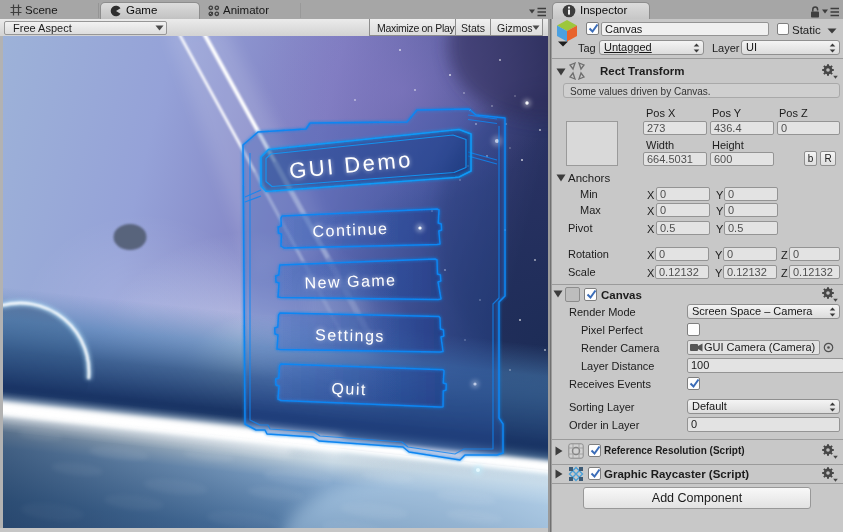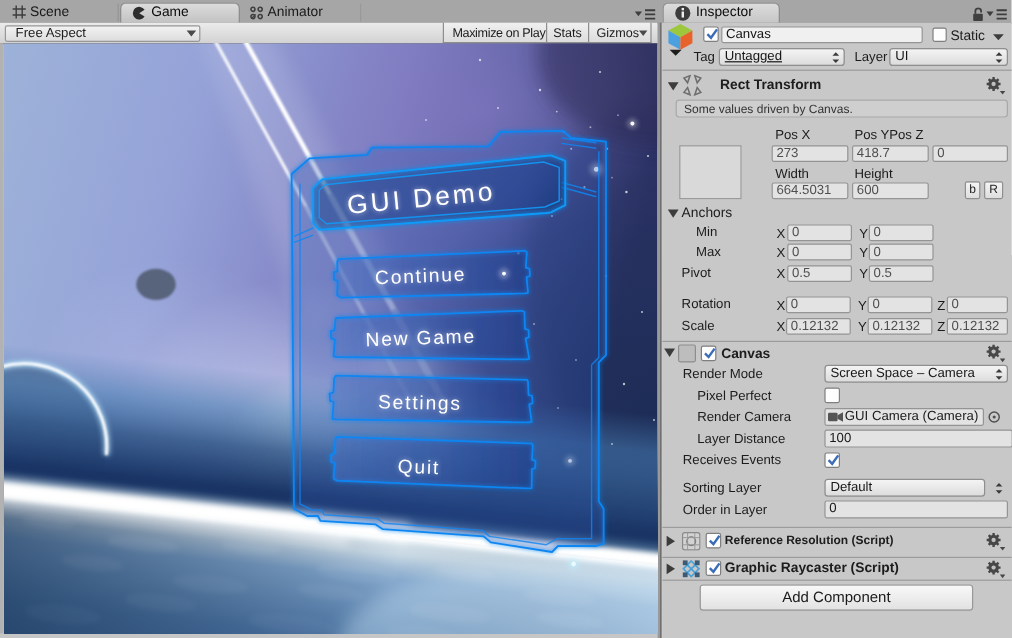--- a/index.html
+++ b/index.html
@@ -373,23 +373,23 @@
       </g>
       <circle cx="7" cy="7" r="4.4" fill="#474747" stroke="none"></circle>
       <circle cx="7" cy="7" r="1.8" fill="#c0c0c0" stroke="none"></circle>
       <polygon points="12.2,12.8 16.8,12.8 14.5,15.8" fill="#474747"></polygon>
     </svg>
     <div class="abs" style="left:563px;top:83px;width:277px;height:15px;background:#cfcfcf;border:1px solid #a9a9a9;border-radius:3px;box-sizing:border-box;"></div>
     <div class="lbl" style="left:570px;top:85.5px;font-size:10px;color:#333;">Some values driven by Canvas.</div>
 
     <div class="lbl" style="left:646px;top:107px;">Pos X</div>
     <div class="lbl" style="left:712px;top:107px;">Pos Y</div>
-    <div class="lbl" style="left:741px;top:107px;">Pos Z</div>
+    <div class="lbl" style="left:779px;top:107px;">Pos Z</div>
     <div class="fld" style="left:643px;top:121px;width:64px;height:14px;">273</div>
-    <div class="fld" style="left:710px;top:121px;width:64px;height:14px;">418.7</div>
+    <div class="fld" style="left:710px;top:121px;width:64px;height:14px;">436.4</div>
     <div class="fld" style="left:777px;top:121px;width:63px;height:14px;">0</div>
     <div class="lbl" style="left:646px;top:139px;">Width</div>
     <div class="lbl" style="left:712px;top:139px;">Height</div>
     <div class="fld" style="left:643px;top:152px;width:64px;height:14px;">664.5031</div>
     <div class="fld" style="left:710px;top:152px;width:64px;height:14px;">600</div>
     <div class="abs" style="left:804px;top:151px;width:13px;height:15px;background:linear-gradient(#f5f5f5,#dedede);border:1px solid #8f8f8f;border-radius:2px;box-sizing:border-box;font-size:10px;color:#222;text-align:center;line-height:13px;">b</div>
     <div class="abs" style="left:820px;top:151px;width:16px;height:15px;background:linear-gradient(#f5f5f5,#dedede);border:1px solid #8f8f8f;border-radius:2px;box-sizing:border-box;font-size:10px;color:#222;text-align:center;line-height:13px;">R</div>
     <div class="abs" style="left:566px;top:121px;width:52px;height:45px;background:#d9d9d9;border:1px solid #9a9a9a;box-sizing:border-box;"></div>
 
     <svg class="abs" style="left:556px;top:174px;" width="10" height="8" viewBox="0 0 10 8">
@@ -459,21 +459,21 @@
       <circle cx="5.5" cy="5.5" r="1.3" fill="#4f4f4f"></circle>
     </svg>
     <div class="lbl" style="left:581px;top:360px;">Layer Distance</div>
     <div class="fld" style="left:687px;top:358px;width:157px;height:14.5px;color:#1a1a1a;">100</div>
     <div class="lbl" style="left:569px;top:378px;">Receives Events</div>
     <div class="chk" style="left:687px;top:377px;width:13px;height:13px;"></div>
     <svg class="abs" style="left:688px;top:377px;" width="13" height="13" viewBox="0 0 13 13">
       <path d="M2.5 6.5 L5.5 9.5 L10.5 2.5" fill="none" stroke="#3a6cb8" stroke-width="2"></path>
     </svg>
     <div class="lbl" style="left:569px;top:401px;">Sorting Layer</div>
-    <div class="drop" style="left:687px;top:399px;width:134px;height:14.5px;line-height:13.5px;">Default</div>
+    <div class="drop" style="left:687px;top:399px;width:153px;height:14.5px;line-height:13.5px;">Default</div>
     <div class="lbl" style="left:569px;top:419px;">Order in Layer</div>
     <div class="fld" style="left:687px;top:417px;width:153px;height:14.5px;color:#1a1a1a;">0</div>
 
     <div class="sep" style="top:439px;"></div>
     <svg class="abs" style="left:555px;top:446px;" width="8" height="10" viewBox="0 0 8 10">
         <polygon points="0.5,0.5 7.5,5 0.5,9.5" fill="#3c3c3c"></polygon>
       </svg>
     <svg class="abs" style="left:568px;top:443px;" width="16" height="16" viewBox="0 0 16 16">
       <rect x="0.8" y="0.8" width="14.4" height="14.4" rx="2" fill="#d2d2d2" stroke="#8a8a8a"></rect>
       <circle cx="8" cy="8" r="3.6" fill="none" stroke="#777" stroke-width="1.2"></circle>

